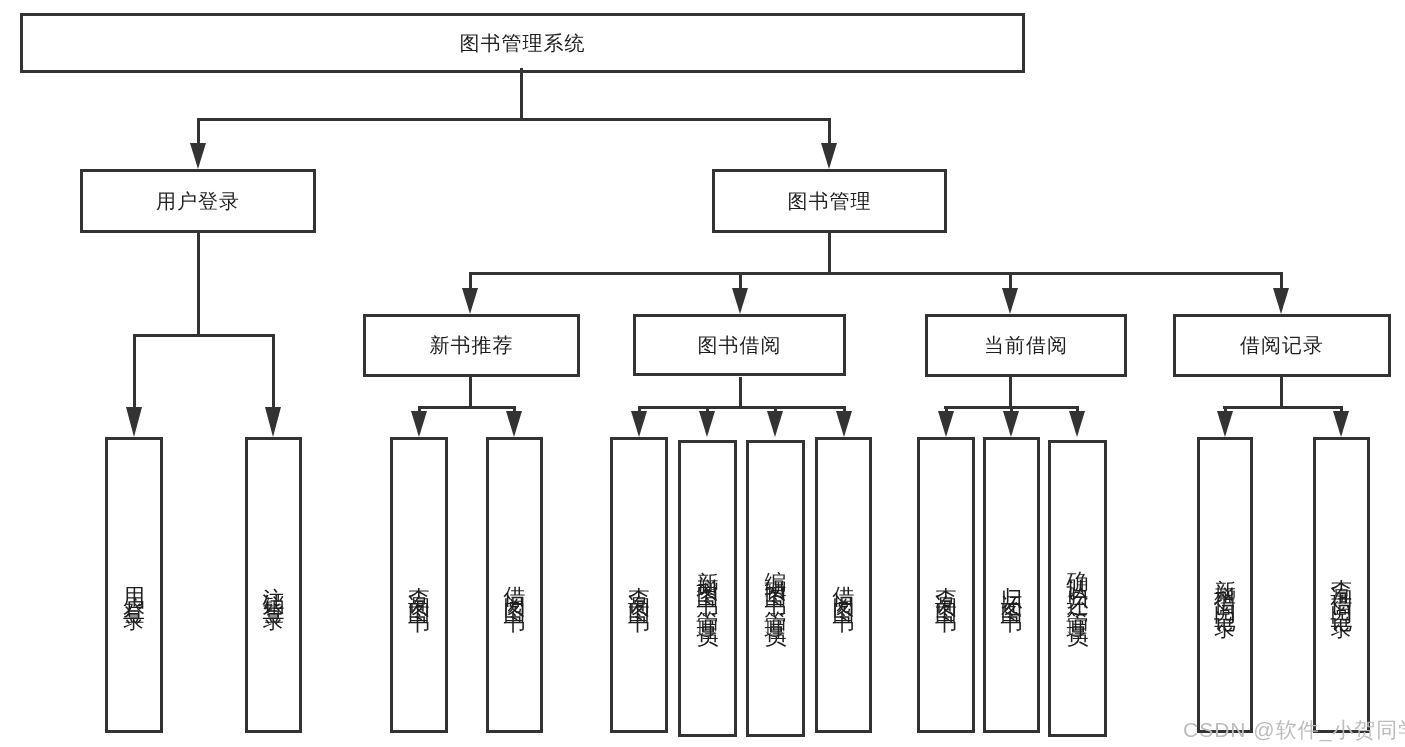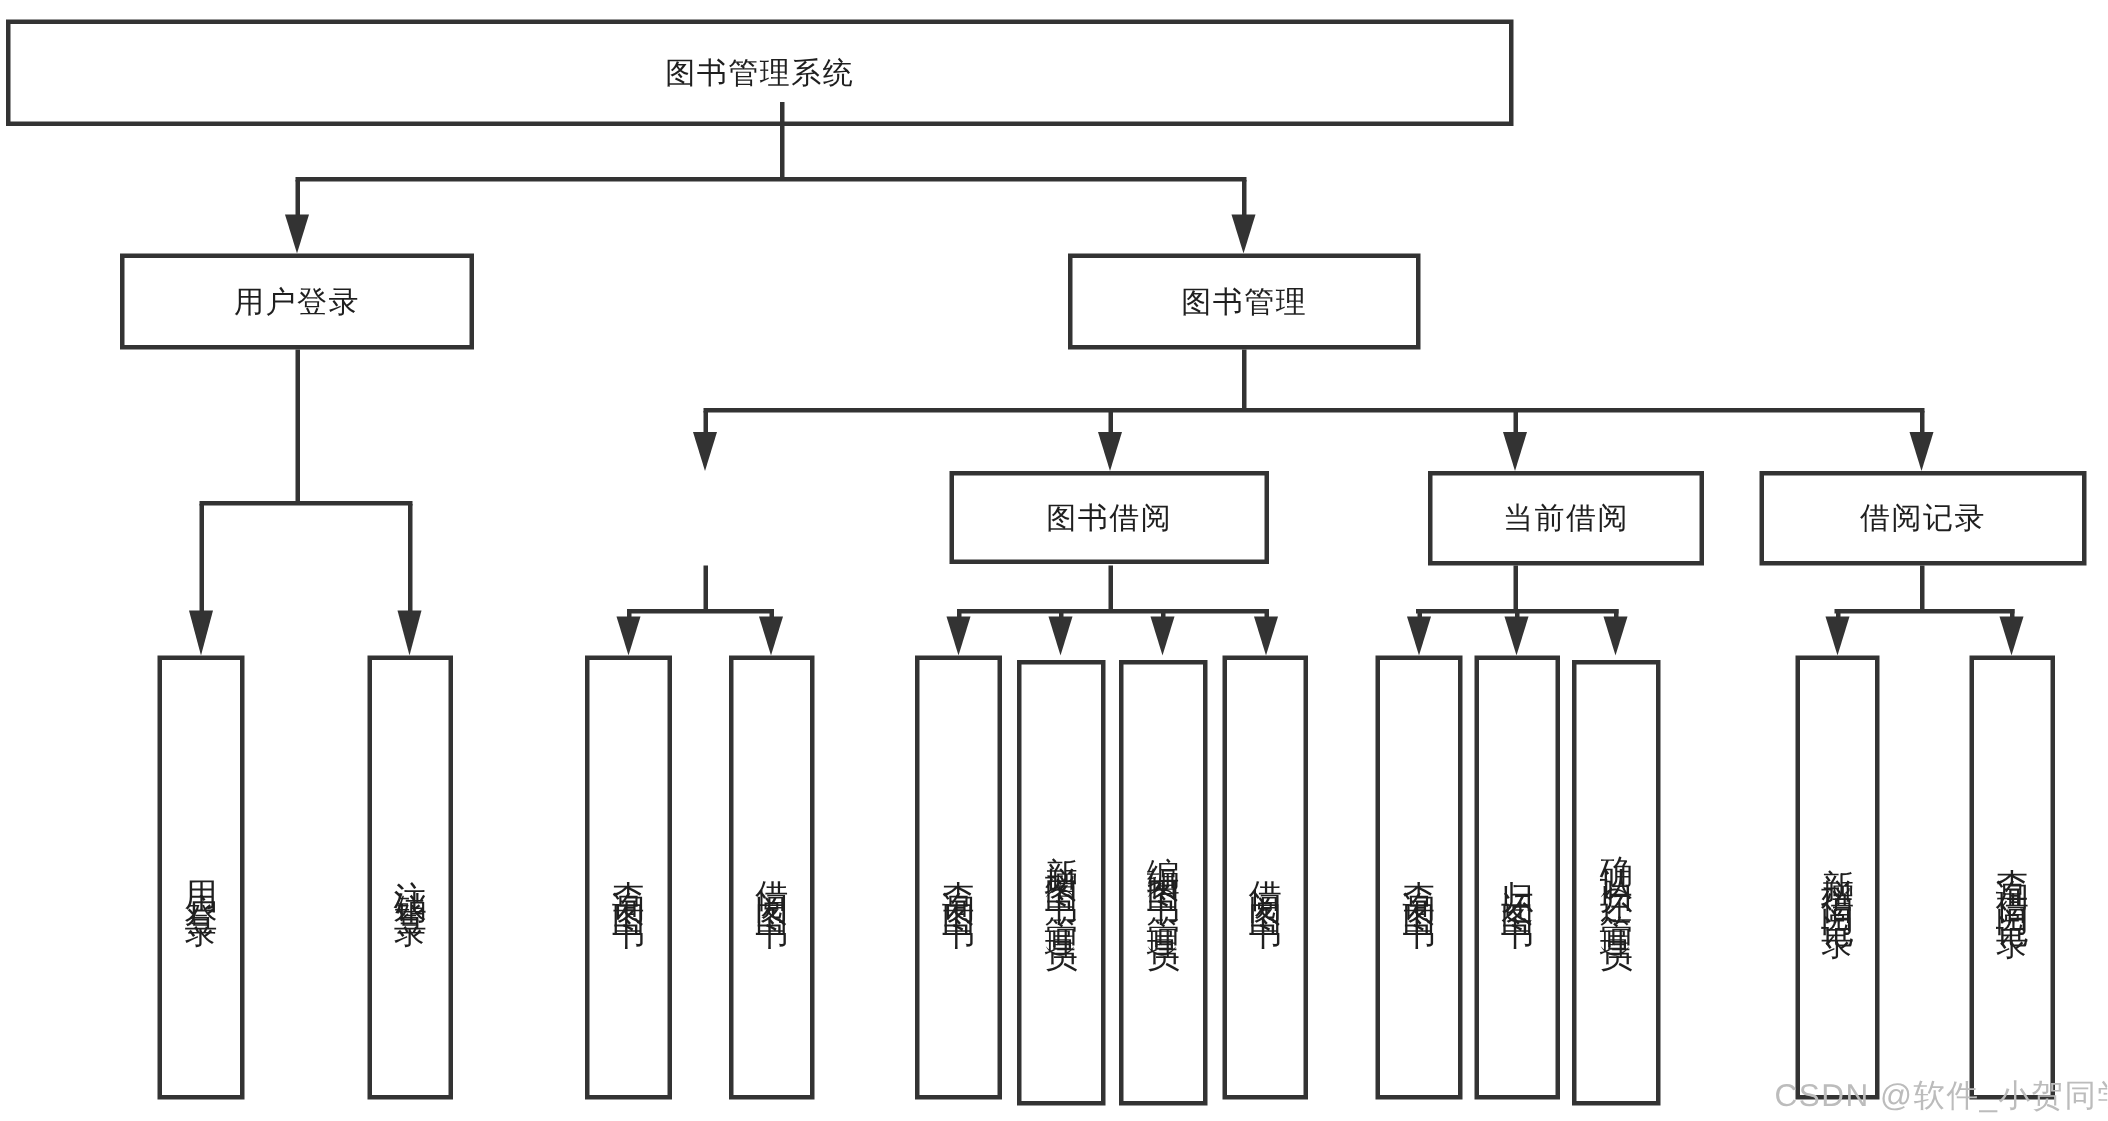--- a/index.html
+++ b/index.html
@@ -29,21 +29,21 @@
   .watermark {
     position:absolute; left:1183px; top:716px;
     color:#bcbcbc; font-size:21px; white-space:nowrap; letter-spacing:1px;
   }
 </style>
 </head>
 <body>
 
 <div id="canvas">
 
-  <div class="box h-box" style="left:4px;top:13px;width:1005px;height:71px">
+  <div class="box h-box" style="left:20px;top:13px;width:1005px;height:60px">
     <span class="label">图书管理系统</span>
   </div>
 
   <div class="vline" style="left:520px;top:68px;height:52px"></div>
   <div class="hline" style="left:197px;top:118px;width:634px"></div>
   <div class="vline" style="left:197px;top:120px;height:24px"></div>
   <div class="tri" style="left:190px;top:143px"></div>
   <div class="vline" style="left:828px;top:120px;height:24px"></div>
   <div class="tri" style="left:821px;top:143px"></div>
 
@@ -65,24 +65,27 @@
   <div class="hline" style="left:469px;top:272px;width:814px"></div>
   <div class="vline" style="left:469px;top:274px;height:16px"></div>
   <div class="tri" style="left:462px;top:288px"></div>
   <div class="vline" style="left:739px;top:274px;height:16px"></div>
   <div class="tri" style="left:732px;top:288px"></div>
   <div class="vline" style="left:1009px;top:274px;height:16px"></div>
   <div class="tri" style="left:1002px;top:288px"></div>
   <div class="vline" style="left:1280px;top:274px;height:16px"></div>
   <div class="tri" style="left:1273px;top:288px"></div>
 
+  <div class="box h-box" style="left:363px;top:314px;width:217px;height:63px">
+    <span class="label">新书推荐</span>
+  </div>
   <div class="box h-box" style="left:633px;top:314px;width:213px;height:62px">
     <span class="label">图书借阅</span>
   </div>
-  <div class="box h-box" style="left:952px;top:314px;width:184px;height:63px">
+  <div class="box h-box" style="left:925px;top:314px;width:202px;height:63px">
     <span class="label">当前借阅</span>
   </div>
   <div class="box h-box" style="left:1173px;top:314px;width:218px;height:63px">
     <span class="label">借阅记录</span>
   </div>
 
   <div class="vline" style="left:469px;top:377px;height:31px"></div>
   <div class="vline" style="left:739px;top:377px;height:31px"></div>
   <div class="vline" style="left:1009px;top:377px;height:31px"></div>
   <div class="vline" style="left:1280px;top:377px;height:31px"></div>

